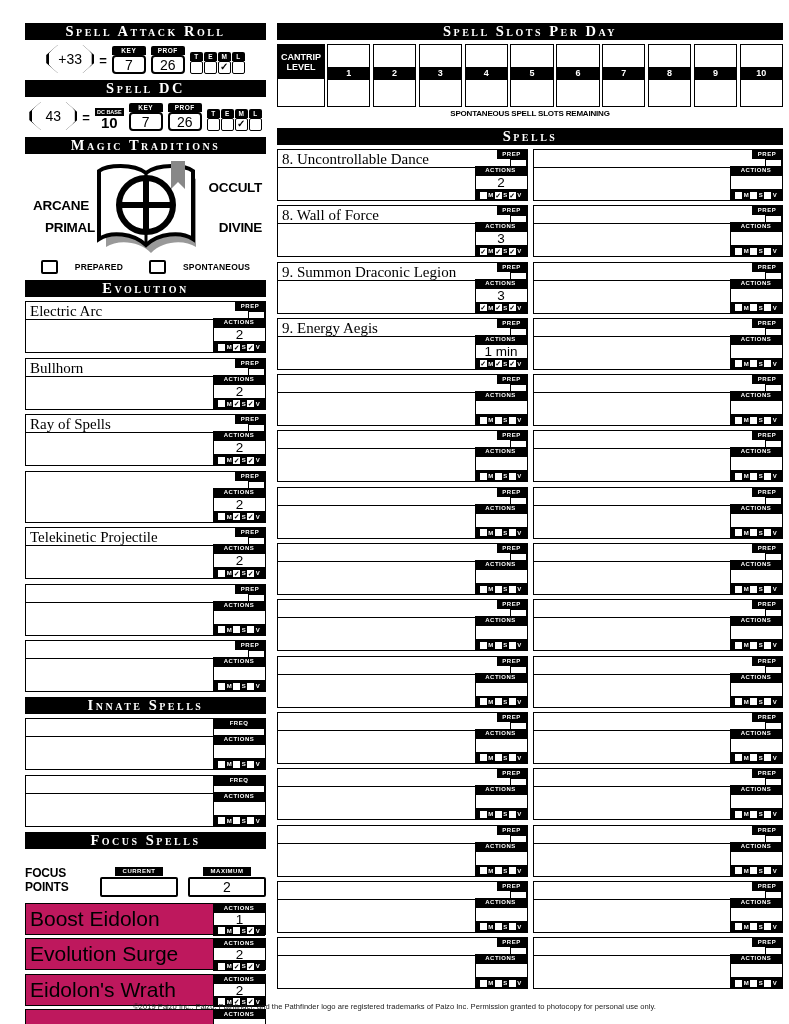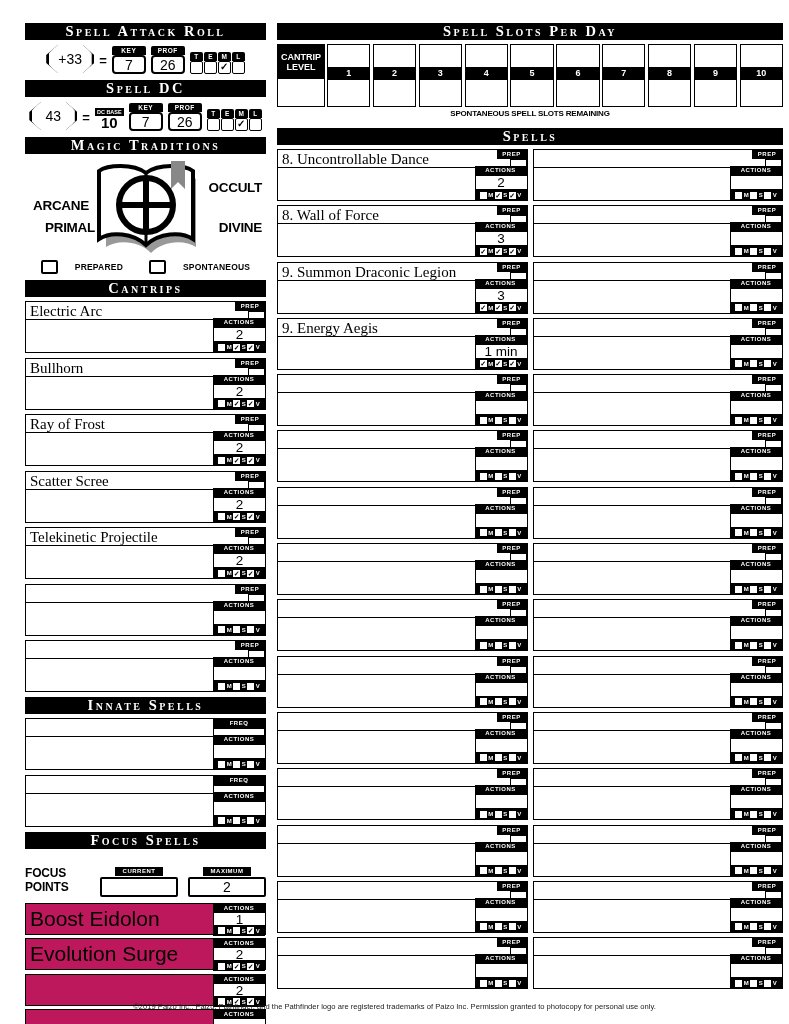--- a/index.html
+++ b/index.html
@@ -178,21 +178,21 @@
     <div class="ps-item">
       <span class="ps-cb" data-on="false"></span>
       <span class="ps-lbl">PREPARED</span>
     </div>
     <div class="ps-item">
       <span class="ps-cb" data-on="false"></span>
       <span class="ps-lbl">SPONTANEOUS</span>
     </div>
   </div>
 
-  <div class="bar">Cantrips</div>
+  <div class="bar">Evolution</div>
   <div class="entry-stack">
 
       <div class="entry">
         <div class="name">Electric Arc</div>
         <div class="prep-tab">PREP</div>
         <div class="prep-cb" data-on="false"></div>
         <div class="act-block">
           <div class="act-label">ACTIONS</div>
           <div class="act-value">2</div>
           <div class="comp-strip">
@@ -218,39 +218,38 @@
             <span class="clet">M</span>
             <span class="cbox" data-on="true"></span>
             <span class="clet">S</span>
             <span class="cbox" data-on="true"></span>
             <span class="clet">V</span>
           </div>
         </div>
       </div>
 
       <div class="entry">
-        <div class="name">Ray of Frost</div>
+        <div class="name">Ray of Spells</div>
         <div class="prep-tab">PREP</div>
         <div class="prep-cb" data-on="false"></div>
         <div class="act-block">
           <div class="act-label">ACTIONS</div>
           <div class="act-value">2</div>
           <div class="comp-strip">
             <span class="cbox" data-on="false"></span>
             <span class="clet">M</span>
             <span class="cbox" data-on="true"></span>
             <span class="clet">S</span>
             <span class="cbox" data-on="true"></span>
             <span class="clet">V</span>
           </div>
         </div>
       </div>
 
       <div class="entry">
-        <div class="name">Scatter Scree</div>
         <div class="prep-tab">PREP</div>
         <div class="prep-cb" data-on="false"></div>
         <div class="act-block">
           <div class="act-label">ACTIONS</div>
           <div class="act-value">2</div>
           <div class="comp-strip">
             <span class="cbox" data-on="false"></span>
             <span class="clet">M</span>
             <span class="cbox" data-on="true"></span>
             <span class="clet">S</span>
@@ -395,20 +394,21 @@
             <span class="clet">M</span>
             <span class="cbox" data-on="true"></span>
             <span class="clet">S</span>
             <span class="cbox" data-on="true"></span>
             <span class="clet">V</span>
           </div>
         </div>
       </div>
 
       <div class="fentry">
+        <div class="fname">Eidolon's Wrath</div>
         <div class="act-block">
           <div class="act-label">ACTIONS</div>
           <div class="act-value">2</div>
           <div class="comp-strip">
             <span class="cbox" data-on="false"></span>
             <span class="clet">M</span>
             <span class="cbox" data-on="true"></span>
             <span class="clet">S</span>
             <span class="cbox" data-on="true"></span>
             <span class="clet">V</span>

